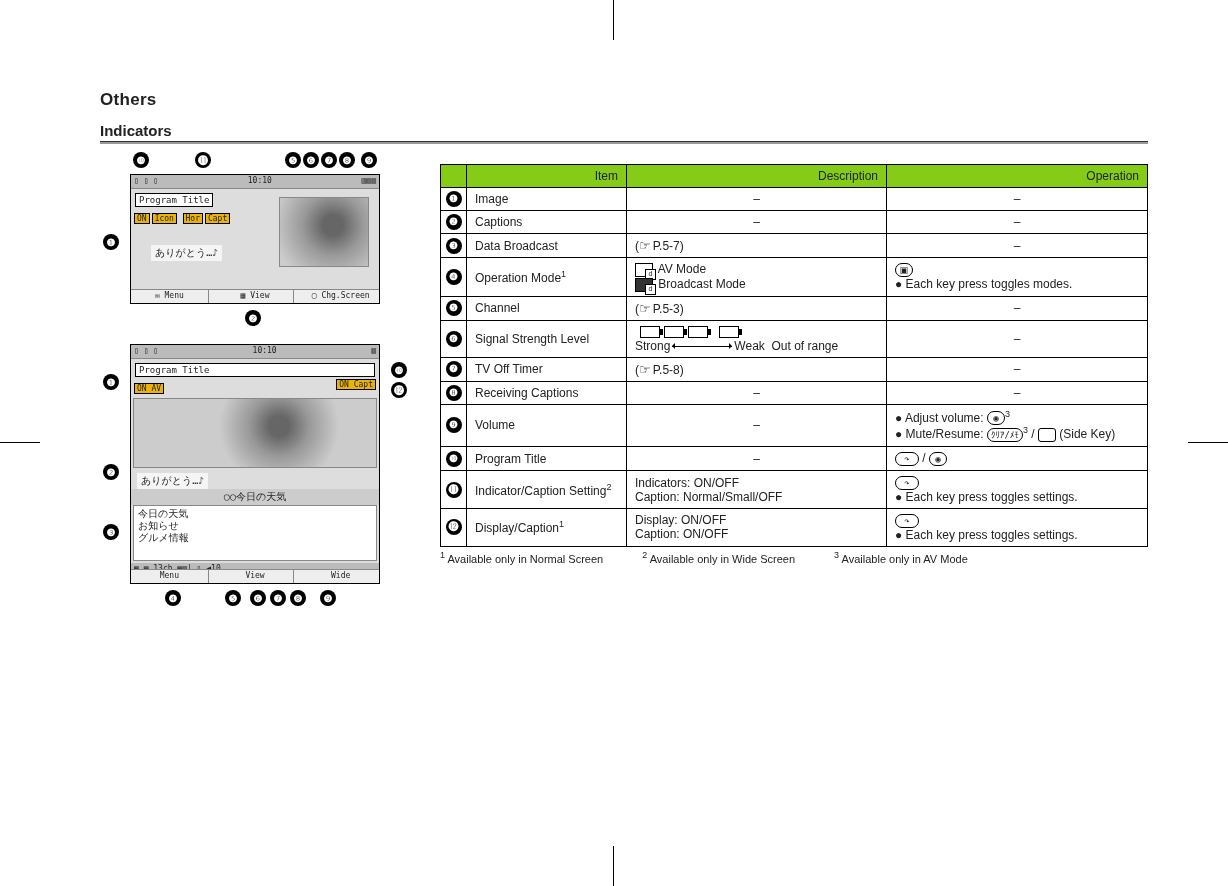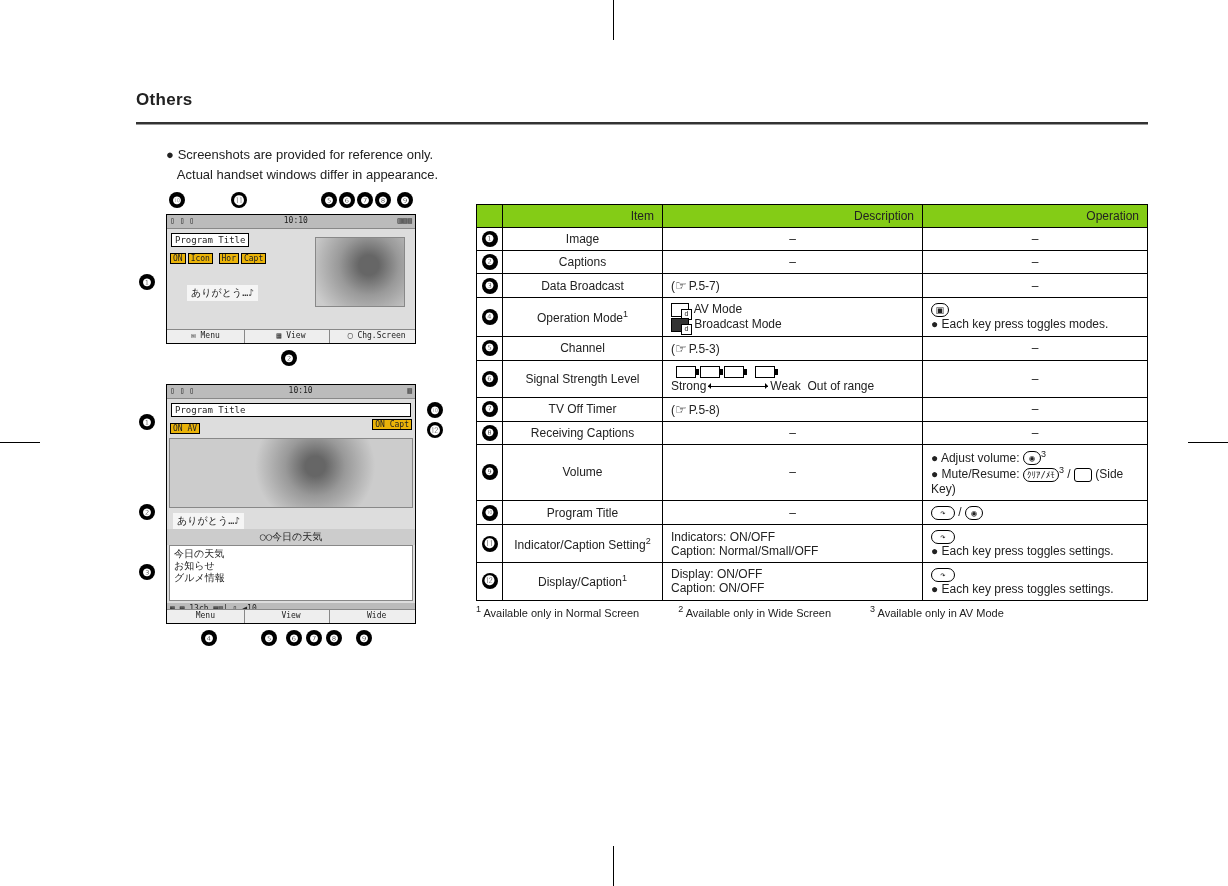--- a/index.html
+++ b/index.html
@@ -20,21 +20,20 @@
   }
   .crop.hv { width: 1px; height: 40px; }
   .crop.vh { width: 40px; height: 1px; }
 
   .page {
     position: absolute;
     left: 100px;
     right: 80px;
     top: 90px;
     bottom: 90px;
-    margin-left: 36px;
   }
 
   .heading1 {
     font-size: 17px;
     font-weight: bold;
     letter-spacing: 0.3px;
     margin-bottom: 12px;
   }
   .heading2 {
     font-size: 15px;
@@ -192,21 +191,21 @@
   thead th {
     background: #84cc16;
     font-weight: normal;
     text-align: right;
   }
   td.num {
     width: 26px;
     text-align: center;
     padding: 0;
   }
-  td.item { width: 160px; text-align: center; }
+  td.item { width: 160px; }
   td.desc { width: 260px; }
   td.op   { }
   td.center { text-align: center; }
 
   .circ {
     display: inline-block;
     width: 16px; height: 16px;
     border-radius: 50%;
     background: #000;
     color: #fff;
@@ -314,27 +313,23 @@
 
 <div class="crop hv" style="left:613px;top:0"></div>
 <div class="crop hv" style="left:613px;bottom:0"></div>
 <div class="crop vh" style="top:442px;left:0"></div>
 <div class="crop vh" style="top:442px;right:0"></div>
 
 <div class="page">
 
   <div class="heading1">Others</div>
 
+  <div class="heading2">Indicators</div>
   <div class="heading2-underline"></div>
 
-  <div class="note">
-    <span class="dot">●</span>
-    <span>Screenshots are provided for reference only.</span><br>
-    &nbsp;&nbsp;&nbsp;<span>Actual handset windows differ in appearance.</span>
-  </div>
 
   <div class="content-row">
 
     <div class="screenshots">
 
       <div class="shot" style="margin-top:10px">
 
         <div class="bubble" style="left:8px;top:-22px">❿</div>
         <div class="bubble" style="left:70px;top:-22px">⓫</div>
         <div class="bubble" style="left:160px;top:-22px">❺</div>

